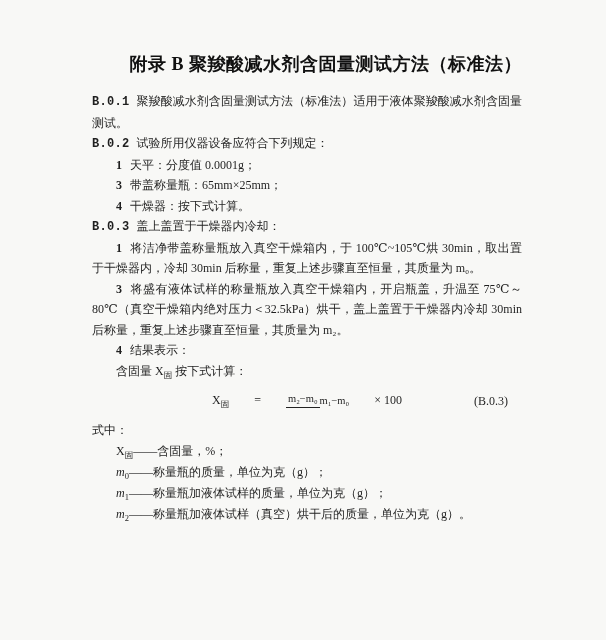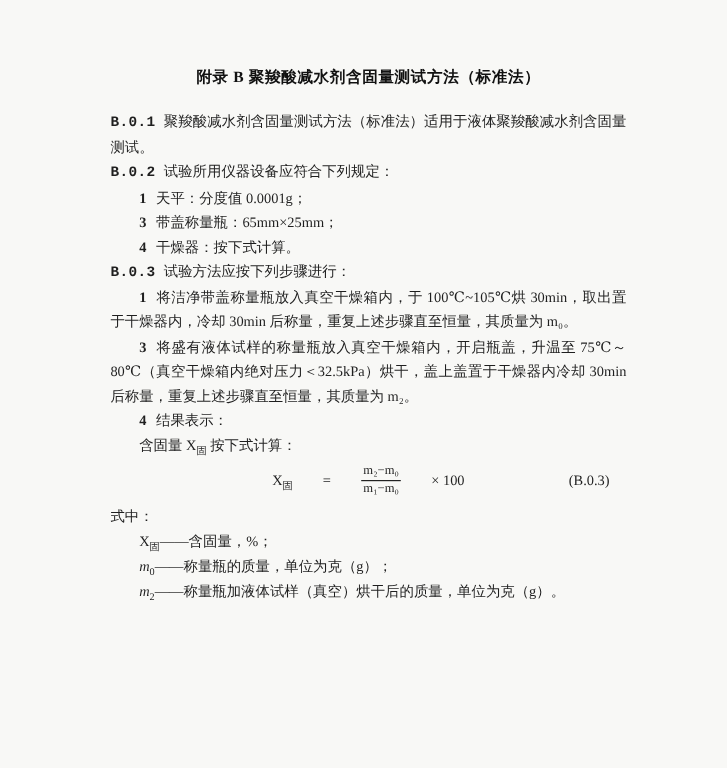--- a/index.html
+++ b/index.html
@@ -12,22 +12,22 @@
     font-family:"Liberation Serif","DejaVu Serif",serif;
     color:#1f1f1f;
     box-sizing:border-box;
   }
   .doc{
     box-sizing:border-box;
     padding:54px 84px 0 92px;
   }
   .doc-title{
     margin:0 0 17px 0;
-    text-align:center;
-    font-size:13px;
+    text-align:right;
+    font-size:18px;
     font-weight:bold;
     letter-spacing:0.5px;
     line-height:20px;
     color:#111;
   }
   p.line{
     margin:0;
     font-size:12px;
     line-height:20.5px;
     text-align:justify;
@@ -40,21 +40,21 @@
     margin:4px 0;
     height:31px;
     display:flex;
     align-items:center;
     justify-content:center;
     font-size:12px;
   }
   .formula-core{display:inline-flex;align-items:center;gap:25px;}
   .frac{
     display:inline-flex;
-    flex-direction:column;
+    flex-direction:row;
     align-items:center;
     font-size:10.5px;
     line-height:1.15;
   }
   .frac-num{border-bottom:1px solid #222;padding:0 2px 1px 2px;}
   .frac-den{padding-top:1px;}
   sub.small{font-size:8.5px;line-height:0;}
   .formula-number{
     position:absolute;
     right:14px;top:50%;
@@ -73,21 +73,21 @@
     <h1 class="doc-title">附录 B 聚羧酸减水剂含固量测试方法（标准法）</h1>
 
     <p class="line"><b class="clause-label">B.0.1</b><span>聚羧酸减水剂含固量测试方法（标准法）适用于液体聚羧酸减水剂含固量测试。</span></p>
 
     <p class="line"><b class="clause-label">B.0.2</b><span>试验所用仪器设备应符合下列规定：</span></p>
 
     <p class="line indent"><b class="item-num">1</b><span>天平：分度值 0.0001g；</span></p>
     <p class="line indent"><b class="item-num">3</b><span>带盖称量瓶：65mm×25mm；</span></p>
     <p class="line indent"><b class="item-num">4</b><span>干燥器：按下式计算。</span></p>
 
-    <p class="line"><b class="clause-label">B.0.3</b><span>试验方法应按下列步骤进行：</span></p>
+    <p class="line"><b class="clause-label">B.0.3</b><span>盖上盖置于干燥器内冷却：</span></p>
 
     <p class="line indent"><b class="item-num">1</b><span>将洁净带盖称量瓶放入真空干燥箱内，于 100℃~105℃烘 30min，取出置于干燥器内，冷却 30min 后称量，重复上述步骤直至恒量，其质量为 m₀。</span></p>
     <p class="line indent"><b class="item-num">3</b><span>将盛有液体试样的称量瓶放入真空干燥箱内，开启瓶盖，升温至 75℃～80℃（真空干燥箱内绝对压力＜32.5kPa）烘干，盖上盖置于干燥器内冷却 30min 后称量，重复上述步骤直至恒量，其质量为 m₂。</span></p>
     <p class="line indent"><b class="item-num">4</b><span>结果表示：</span></p>
 
     <p class="line indent"><span>含固量 X</span><sub class="small">固</sub><span> 按下式计算：</span></p>
 
     <div class="formula-row">
       <span class="formula-core">
         <span><span>X</span><sub class="small">固</sub></span>
@@ -99,17 +99,18 @@
         <span>× 100</span>
       </span>
       <span class="formula-number">(B.0.3)</span>
     </div>
 
     <p class="line">式中：</p>
 
     <div class="defs">
       <p class="line indent"><span>X</span><sub class="small">固</sub><span>——含固量，%；</span></p>
       <p class="line indent"><span class="def-sym-m">m</span><sub class="small">0</sub><span>——称量瓶的质量，单位为克（g）；</span></p>
+      <p class="line indent"><span class="def-sym-m">m</span><sub class="small">1</sub><span>——称量瓶加液体试样的质量，单位为克（g）；</span></p>
       <p class="line indent"><span class="def-sym-m">m</span><sub class="small">2</sub><span>——称量瓶加液体试样（真空）烘干后的质量，单位为克（g）。</span></p>
     </div>
 
   </div>
 </div>
 
 </body></html>

